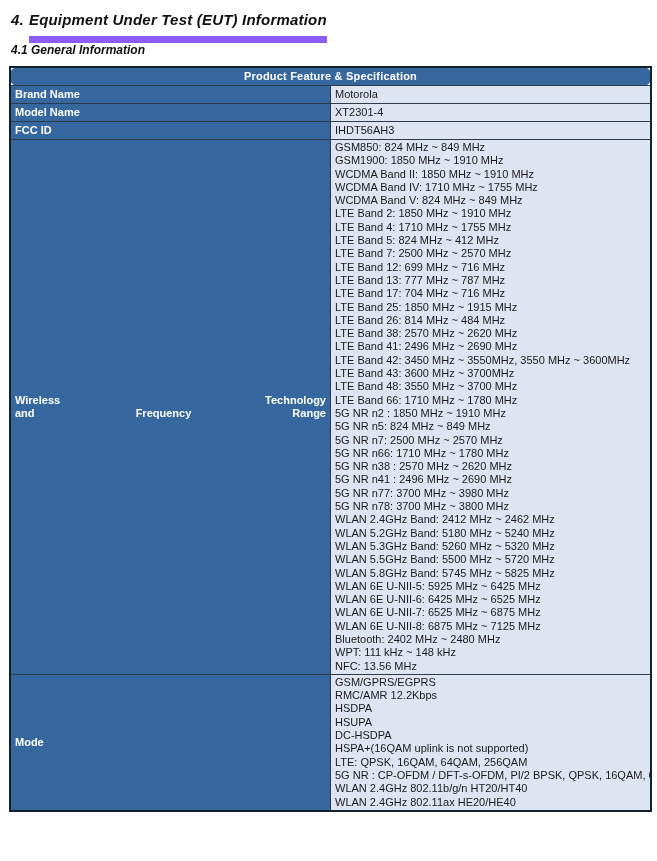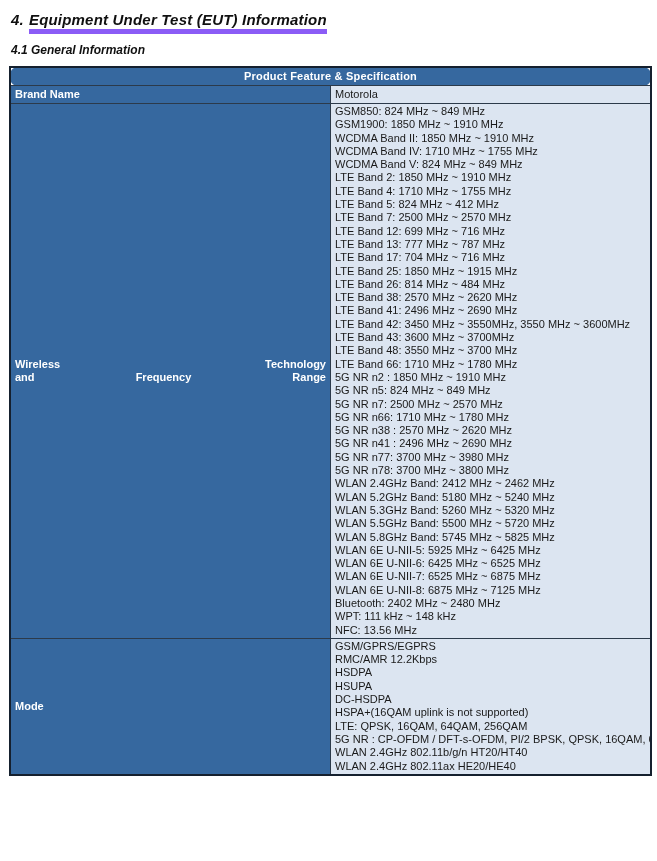--- a/index.html
+++ b/index.html
@@ -20,22 +20,22 @@
     font-size: 15px;
     font-weight: bold;
     font-style: italic;
     color: #101010;
     margin: 2px 0 15px 2px;
     letter-spacing: 0.2px;
     white-space: nowrap;
   }
   .heading .num { margin-right: 5px; }
   .heading .title-underline {
-    border-bottom: 5px solid #8b5cf6;
-    padding-bottom: 1px;
+    border-bottom: 7px solid #8b5cf6;
+    padding-bottom: 8px;
   }
   .subheading {
     font-size: 12px;
     font-weight: bold;
     font-style: italic;
     color: #101010;
     margin: 2px 0 9px 2px;
   }
   table.spec {
     width: 643px;
@@ -95,20 +95,32 @@
     <thead>
       <tr>
         <th class="table-header" colspan="2">Product Feature &amp; Specification</th>
       </tr>
     </thead>
     <tbody>
         <tr class="single">
           <th class="label">Brand Name</th>
           <td class="value">
             <div>Motorola</div>
+          </td>
+        </tr>
+        <tr class="single">
+          <th class="label">Model Name</th>
+          <td class="value">
+            <div>XT2301-4</div>
+          </td>
+        </tr>
+        <tr class="single">
+          <th class="label">FCC ID</th>
+          <td class="value">
+            <div>IHDT56AH3</div>
           </td>
         </tr>
         <tr>
           <th class="label">
             <div class="jline">
               <span>Wireless</span>
               <span>Technology</span>
             </div>
             <div class="jline">
               <span>and</span>

